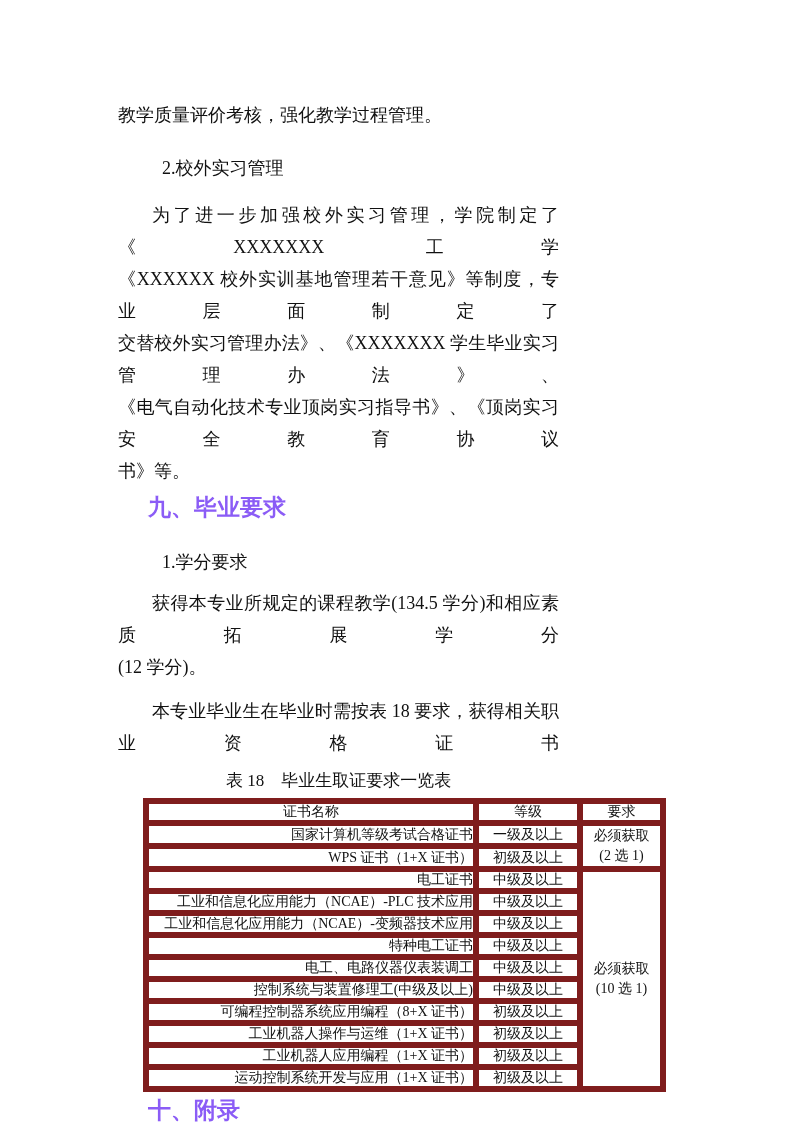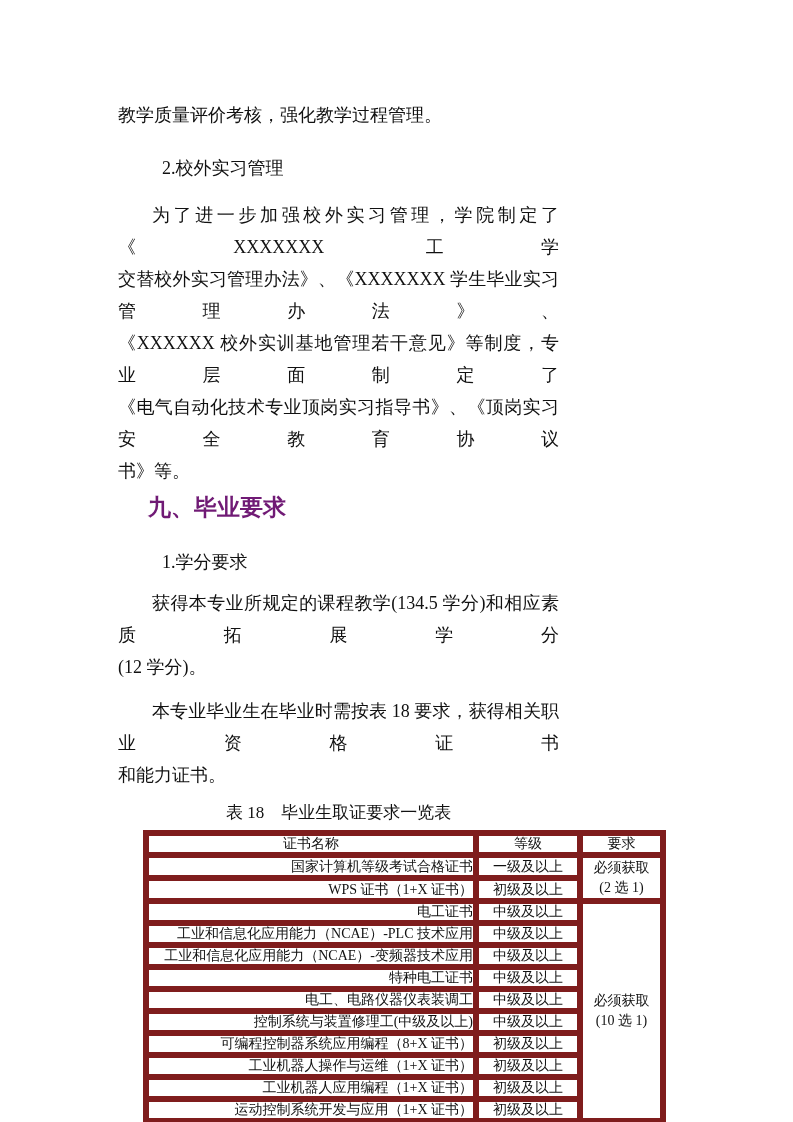--- a/index.html
+++ b/index.html
@@ -25,21 +25,21 @@
     text-align-last: justify;
   }
   .ind { text-indent: 34px; }
   .ind-num { text-indent: 44px; }
   .h-major {
     font-family: "Liberation Sans", sans-serif;
     font-weight: bold;
     font-size: 23px;
     line-height: 30px;
     text-indent: 30px;
-    color: #701a75;
+    color: #8b5cf6;
   }
   #line-intro { margin-top: 99px; }
   #sec-2-heading { margin-top: 21px; }
   #para-external { margin-top: 15px; }
   #heading-nine { margin-top: 5px; }
   #credit-heading { margin-top: 24px; }
   #para-credit { margin-top: 9px; }
   #cert-heading { margin-top: 11px; }
   #para-cert { margin-top: 12px; }
   .table-caption {
@@ -79,39 +79,38 @@
 
 <div class="page">
   <div class="content">
 
     <div id="line-intro" class="bl">教学质量评价考核，强化教学过程管理。</div>
 
     <div id="sec-2-heading" class="bl ind-num">2.校外实习管理</div>
 
     <div id="para-external">
       <div class="bl ind jfull">为了进一步加强校外实习管理，学院制定了《XXXXXXX 工学</div>
+      <div class="bl jfull">《XXXXXX 校外实训基地管理若干意见》等制度，专业层面制定了</div>
       <div class="bl jfull">交替校外实习管理办法》、《XXXXXXX 学生毕业实习管理办法》、</div>
-      <div class="bl jfull">《XXXXXX 校外实训基地管理若干意见》等制度，专业层面制定了</div>
       <div class="bl jfull">《电气自动化技术专业顶岗实习指导书》、《顶岗实习安全教育协议</div>
       <div class="bl">书》等。</div>
     </div>
 
     <div id="heading-nine" class="h-major">九、毕业要求</div>
 
     <div id="credit-heading" class="bl ind-num">1.学分要求</div>
 
     <div id="para-credit">
       <div class="bl ind jfull">获得本专业所规定的课程教学(134.5 学分)和相应素质拓展学分</div>
       <div class="bl">(12 学分)。</div>
     </div>
 
 
     <div id="para-cert">
       <div class="bl ind jfull">本专业毕业生在毕业时需按表 18 要求，获得相关职业资格证书</div>
-      <div class="bl">和能力证书。</div>
     </div>
 
     <div class="table-caption">表 18　毕业生取证要求一览表</div>
 
     <table class="cert-table">
       <colgroup>
         <col style="width:330px">
           <col style="width:104px">
           <col style="width:83px">
       </colgroup>

